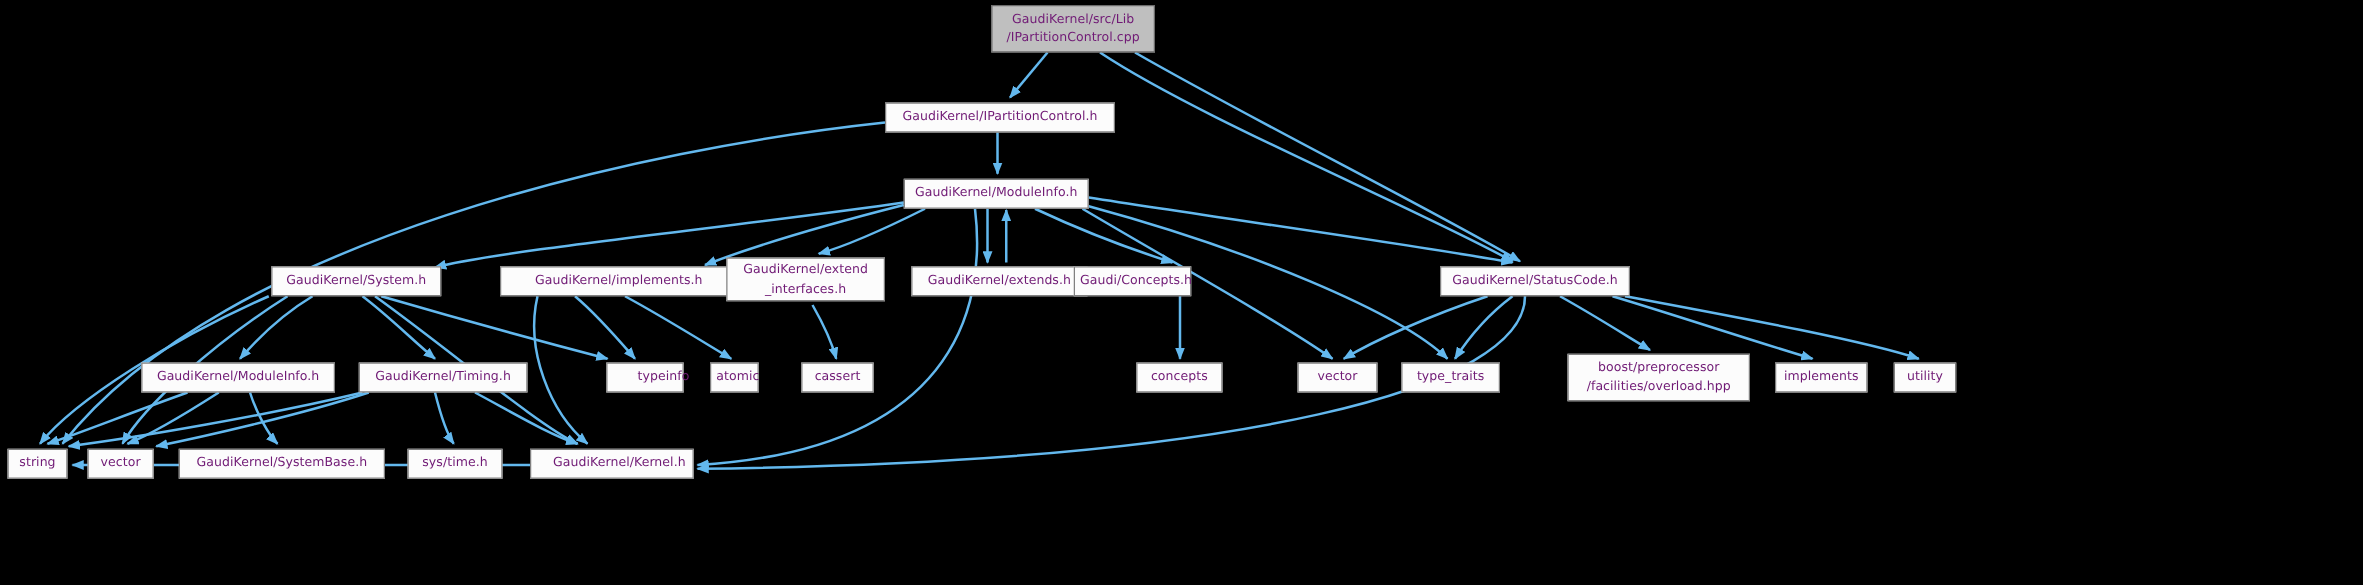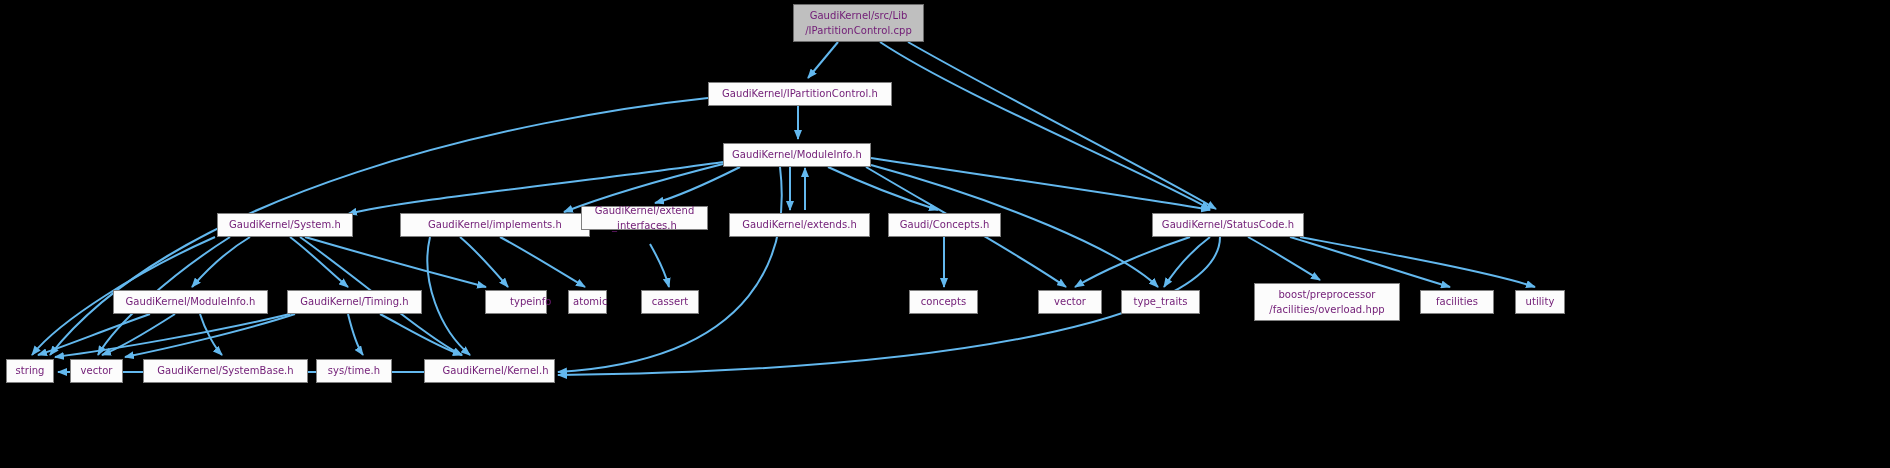--- a/index.html
+++ b/index.html
@@ -101,36 +101,36 @@
         <path d="M 805,210 L 805,168" marker-end="url(#arrow)" stroke="#63b8ee"></path>
       </g>
   </svg>
   <div id="node-layer">
       <div class="node root" style="left: 793px; top: 4px; width: 131px; height: 38px;"><span class="lbl">GaudiKernel/src/Lib
 /IPartitionControl.cpp</span></div>
       <div class="node" style="left: 708px; top: 82px; width: 184px; height: 24px;"><span class="lbl">GaudiKernel/IPartitionControl.h</span></div>
       <div class="node" style="left: 723px; top: 143px; width: 148px; height: 24px;"><span class="lbl">GaudiKernel/ModuleInfo.h</span></div>
       <div class="node" style="left: 207px; top: 213px; width: 136px; height: 24px; margin-left: 10px;"><span class="lbl">GaudiKernel/System.h</span></div>
       <div class="node" style="left: 400px; top: 213px; width: 190px; height: 24px;"><span class="lbl">GaudiKernel/implements.h</span></div>
-      <div class="node" style="left: 581px; top: 206px; width: 127px; height: 24px;"><span class="lbl">GaudiKernel/extend
+      <div class="node" style="left: 581px; top: 206px; width: 127px; height: 35px;"><span class="lbl">GaudiKernel/extend
 _interfaces.h</span></div>
       <div class="node" style="left: 729px; top: 213px; width: 141px; height: 24px;"><span class="lbl">GaudiKernel/extends.h</span></div>
-      <div class="node" style="left: 888px; top: 213px; width: 113px; height: 24px;"><span class="lbl">Gaudi/Concepts.h</span></div>
+      <div class="node" style="left: 859px; top: 213px; width: 94px; height: 24px;"><span class="lbl">Gaudi/Concepts.h</span></div>
       <div class="node" style="left: 1152px; top: 213px; width: 152px; height: 24px;"><span class="lbl">GaudiKernel/StatusCode.h</span></div>
       <div class="node" style="left: 113px; top: 290px; width: 155px; height: 24px;"><span class="lbl">GaudiKernel/ModuleInfo.h</span></div>
       <div class="node" style="left: 287px; top: 290px; width: 135px; height: 24px;"><span class="lbl">GaudiKernel/Timing.h</span></div>
       <div class="node" style="left: 485px; top: 290px; width: 62px; height: 24px; padding-left: 20px;"><span class="lbl">typeinfo</span></div>
       <div class="node" style="left: 568px; top: 290px; width: 39px; height: 24px;"><span class="lbl">atomic</span></div>
       <div class="node" style="left: 641px; top: 290px; width: 58px; height: 24px;"><span class="lbl">cassert</span></div>
       <div class="node" style="left: 909px; top: 290px; width: 69px; height: 24px;"><span class="lbl">concepts</span></div>
       <div class="node" style="left: 1038px; top: 290px; width: 64px; height: 24px;"><span class="lbl">vector</span></div>
       <div class="node" style="left: 1121px; top: 290px; width: 79px; height: 24px;"><span class="lbl">type_traits</span></div>
       <div class="node" style="left: 1254px; top: 283px; width: 146px; height: 38px;"><span class="lbl">boost/preprocessor
 /facilities/overload.hpp</span></div>
-      <div class="node" style="left: 1420px; top: 290px; width: 74px; height: 24px;"><span class="lbl">facilities</span></div>
+      <div class="node" style="left: 1420px; top: 290px; width: 74px; height: 24px;"><span class="lbl">implements</span></div>
       <div class="node" style="left: 1515px; top: 290px; width: 50px; height: 24px;"><span class="lbl">utility</span></div>
       <div class="node" style="left: 6px; top: 359px; width: 48px; height: 24px;"><span class="lbl">string</span></div>
       <div class="node" style="left: 70px; top: 359px; width: 53px; height: 24px;"><span class="lbl">vector</span></div>
       <div class="node" style="left: 143px; top: 359px; width: 165px; height: 24px;"><span class="lbl">GaudiKernel/SystemBase.h</span></div>
-      <div class="node" style="left: 316px; top: 359px; width: 76px; height: 24px;"><span class="lbl">sys/time.h</span></div>
+      <div class="node" style="left: 326px; top: 359px; width: 76px; height: 24px;"><span class="lbl">sys/time.h</span></div>
       <div class="node" style="left: 424px; top: 359px; width: 131px; height: 24px; padding-left: 12px;"><span class="lbl">GaudiKernel/Kernel.h</span></div>
     </div>
 </div>
 
 </body></html>

